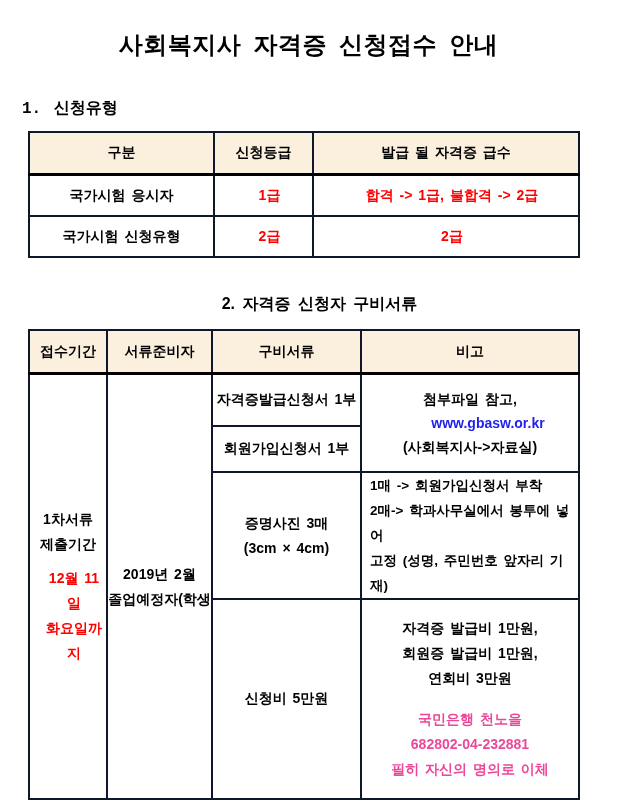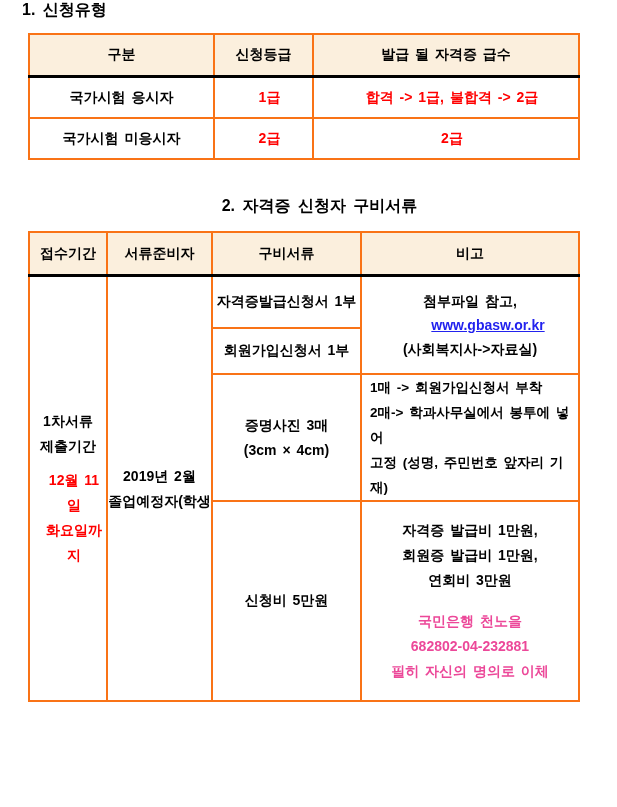--- a/index.html
+++ b/index.html
@@ -16,32 +16,32 @@
     text-align:center;
     font-size:24px;line-height:34px;
     word-spacing:5px;letter-spacing:0.5px;
     font-weight:700;
   }
   .section-heading{
     font-size:16px;font-weight:700;
     margin-left:22px;
     word-spacing:3px;
   }
-  .sh1{}
+  .sh1{margin-top:36px;font-family:Liberation Mono, monospace;}
   .sh2{margin-top:36px;text-align:center;}
 
   table{
     border-collapse:collapse;
     margin-left:28px;
     table-layout:fixed;
   }
   .t1{margin-top:12px;width:550px;}
   .t2{margin-top:14px;width:550px;}
   th,td{
-    border:2px solid #f97316;
+    border:2px solid #0f172a;
     vertical-align:middle;
     text-align:center;
     font-size:14px;
     font-weight:700;
     padding:0;
     word-spacing:2px;
   }
   thead th{
     background:#fbefdd;
     border-bottom:3px solid #000;
@@ -49,38 +49,39 @@
   .t1 thead th{height:40px;}
   .t1 tbody td{height:39px;}
   .t2 thead th{height:41px;}
   .t2 .r1 > .sub{height:50px;}
   .t2 .r2 > .sub{height:44px;text-align:center;}
   .t2 .r3 > .sub{height:90px;margin-top:16px;}
   .t2 .r4 > .sub{height:198px;}
 
   .red{color:#ff0000;padding-left:12px;}
   .blue{color:#ec4899;}
-  .link{color:#2222ee;text-decoration:underline;cursor:pointer;margin-left:36px;}
+  .link{color:#2222ee;cursor:pointer;margin-left:36px;}
 
   .ml{line-height:25px;}           
   .note-merged{line-height:24px;}
   .note-left{
     text-align:left;
     padding-left:8px;padding-right:2px;
     line-height:25px;
     font-size:13.5px;
   }
   .spacer8{height:9px;}
   .spacer16{height:16px;}
 </style>
 </head>
 <body>
 
 <div class="page">
 
+  <h1 class="doc-title">사회복지사 자격증 신청접수 안내</h1>
 
   <div class="section-heading sh1">1. 신청유형</div>
 
   <table class="t1">
     <colgroup>
         <col style="width:185px">
         <col style="width:99px">
         <col style="width:266px">
       </colgroup>
     <thead>
@@ -90,21 +91,21 @@
         <th>발급 될 자격증 급수</th>
       </tr>
     </thead>
     <tbody>
       <tr>
         <td>국가시험 응시자</td>
         <td class="red">1급</td>
         <td class="red">합격 -&gt; 1급, 불합격 -&gt; 2급</td>
       </tr>
       <tr>
-        <td>국가시험 미응시자</td>
+        <td>국가시험 신청유형</td>
         <td class="red">2급</td>
         <td class="red">2급</td>
       </tr>
     </tbody>
   </table>
 
   <div class="section-heading sh2">2. 자격증 신청자 구비서류</div>
 
   <table class="t2">
     <colgroup>

